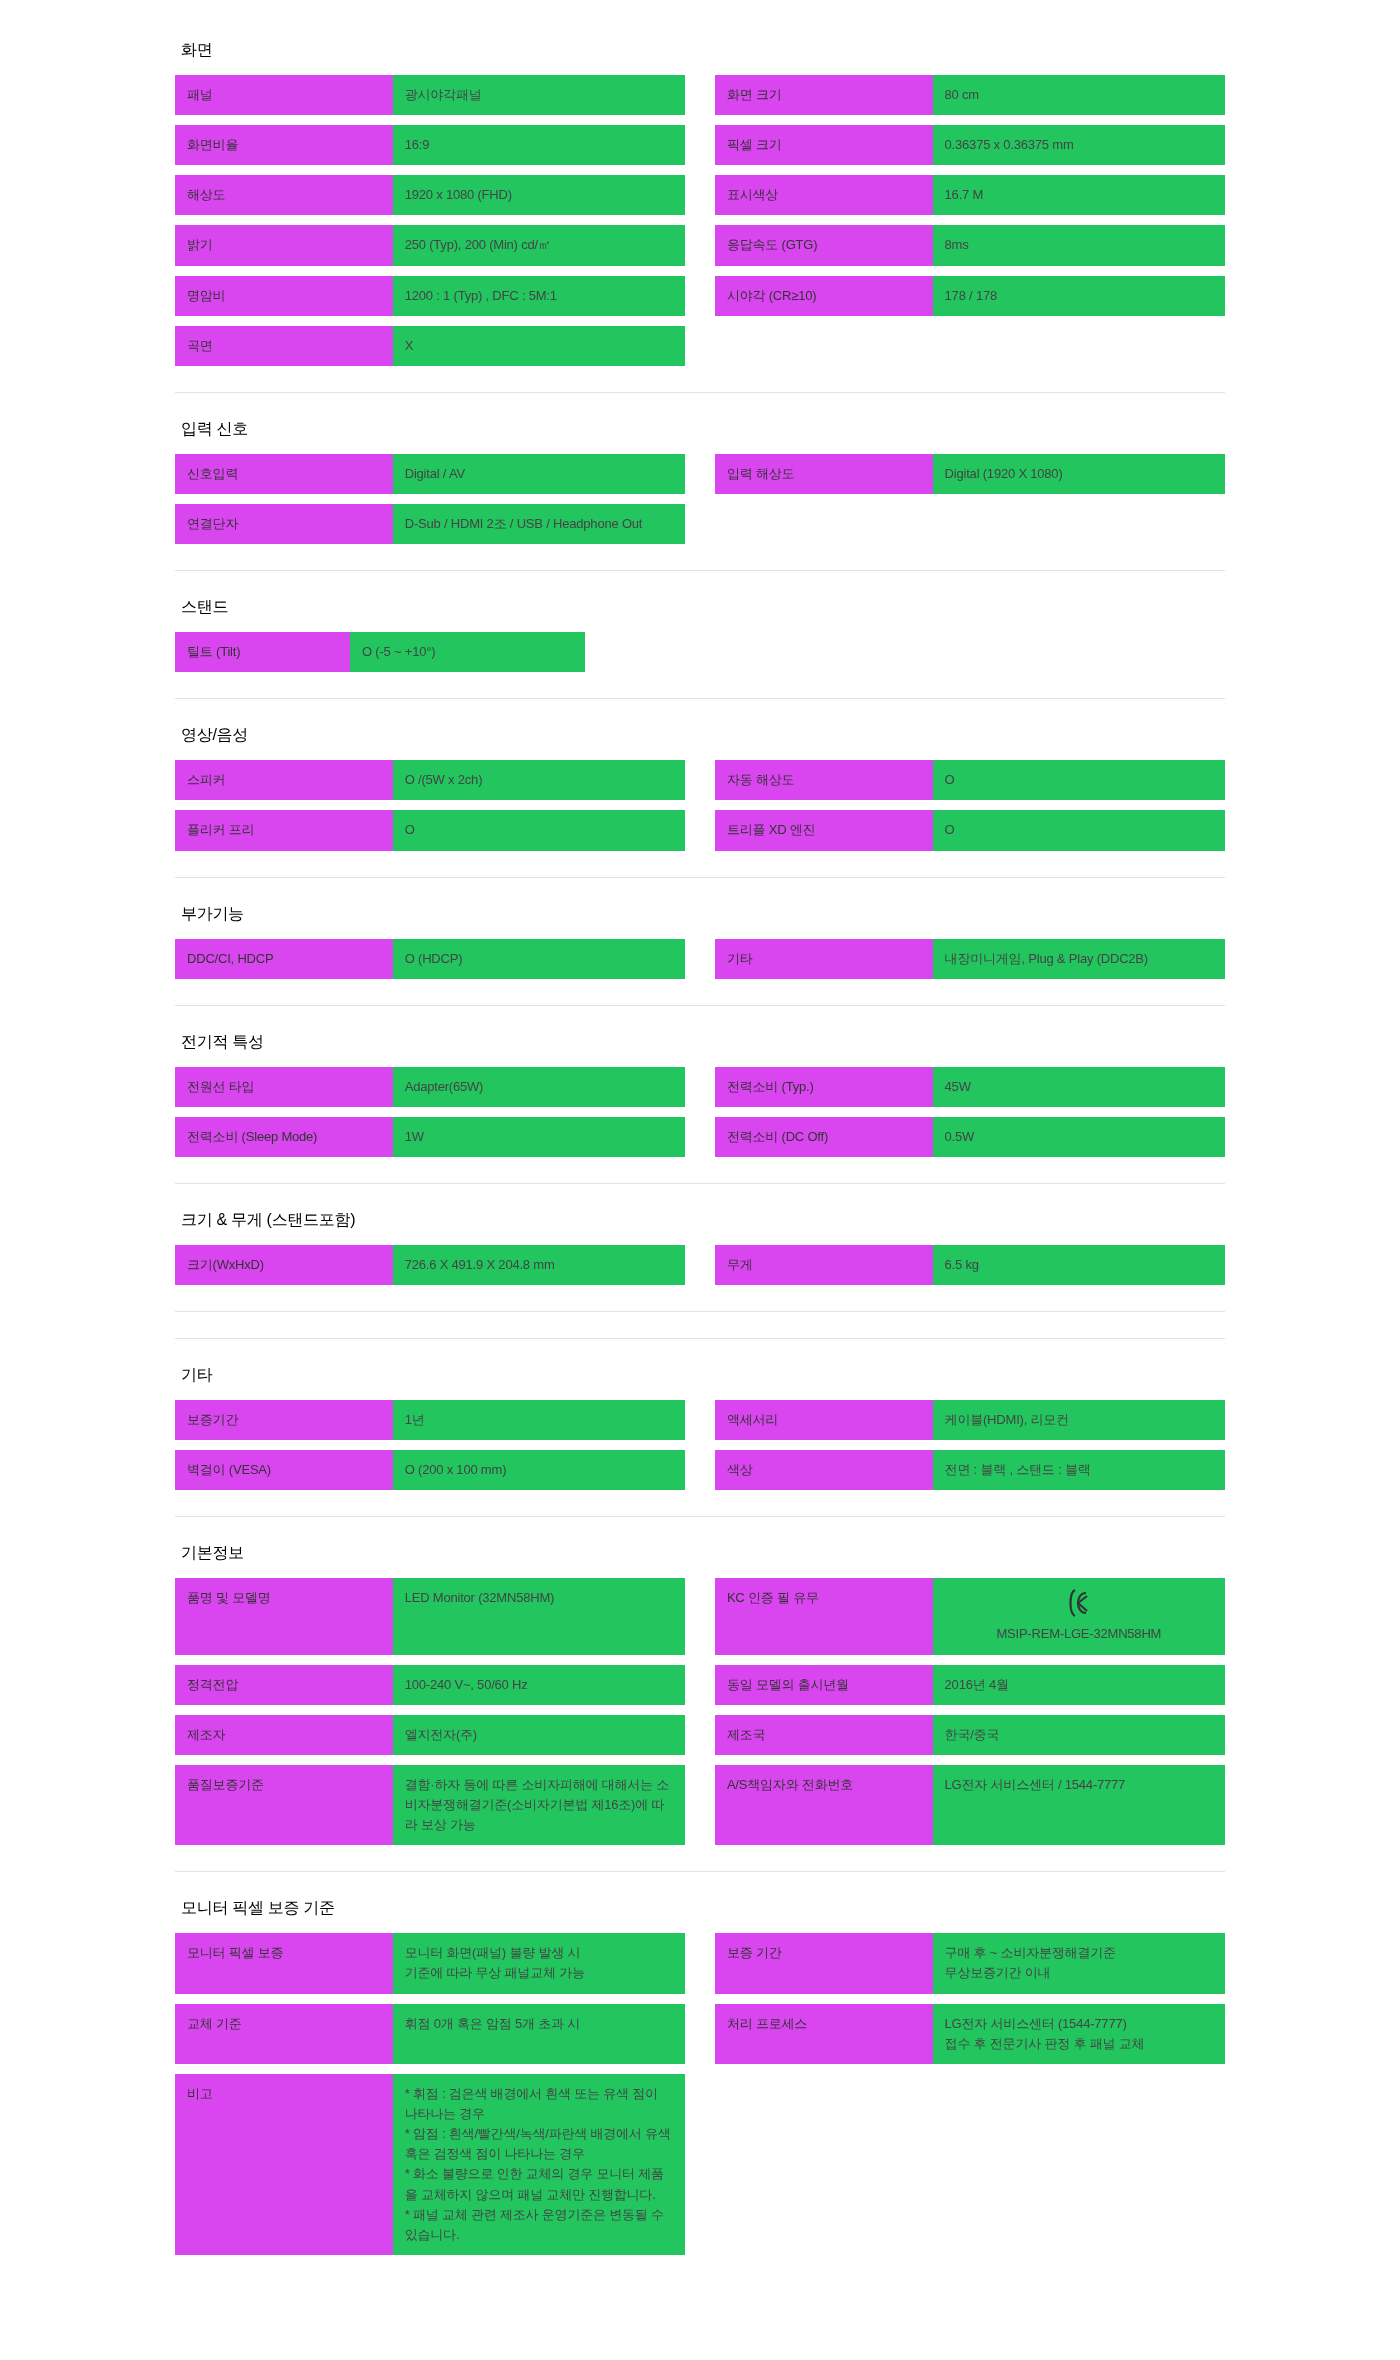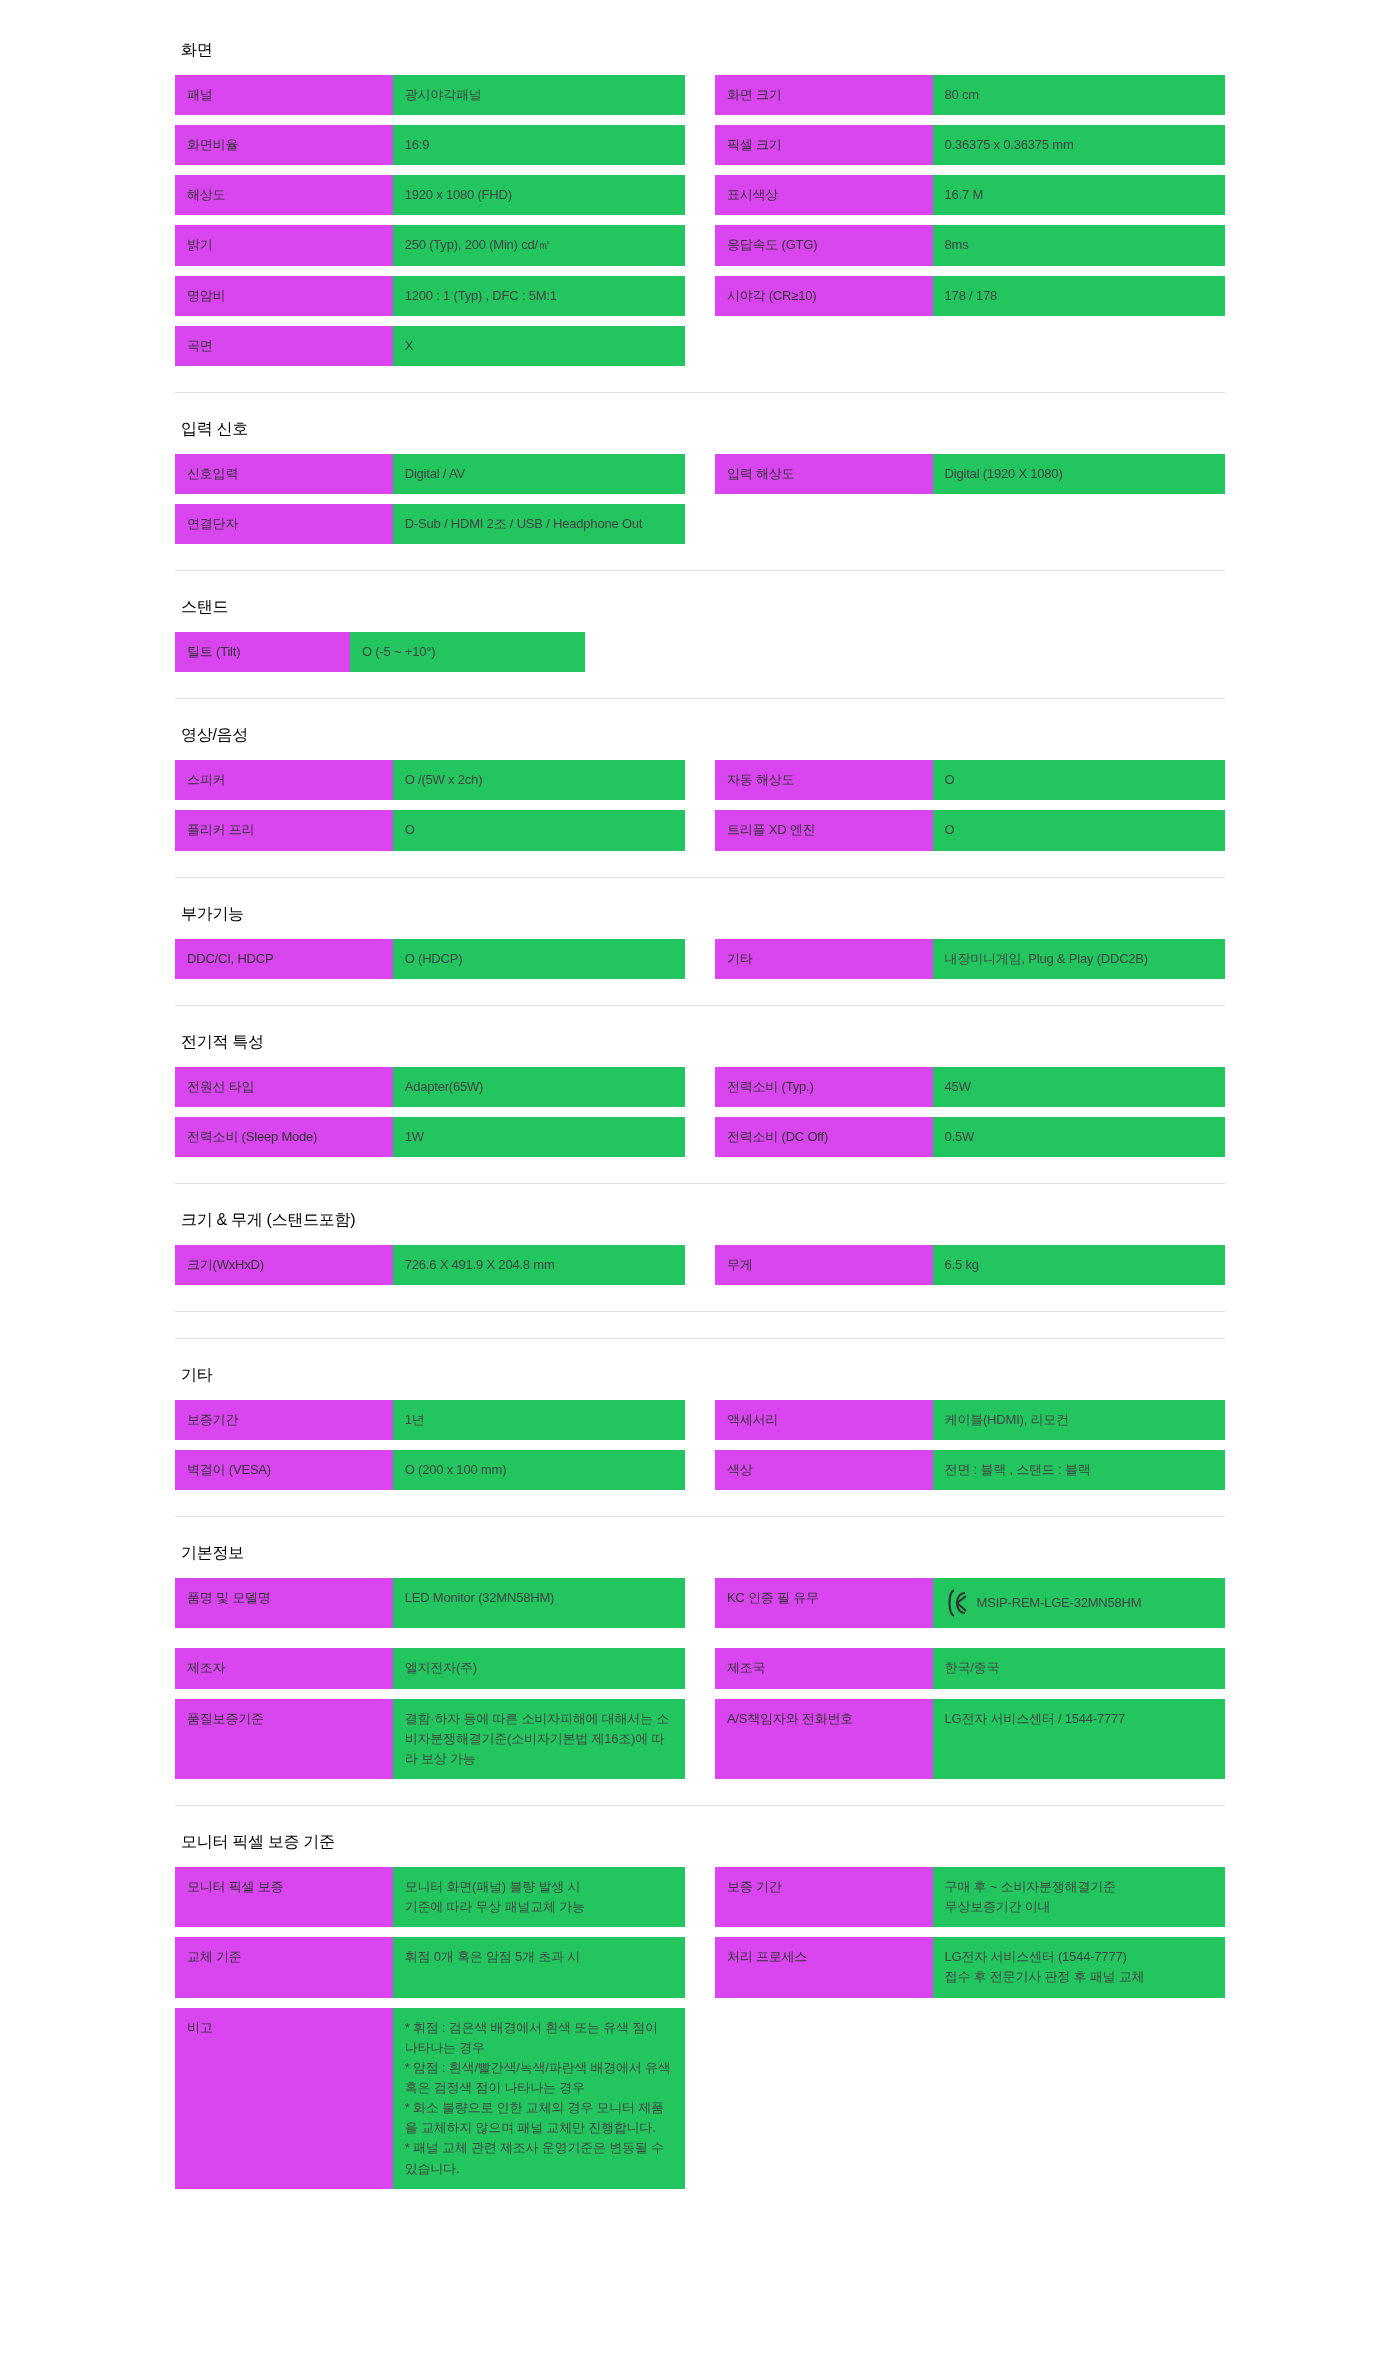--- a/index.html
+++ b/index.html
@@ -55,21 +55,21 @@
     padding-left: 14px;
   }
   td.gap { background: #ffffff; width: 12px; padding: 0; }
   td.empty { background: #ffffff; }
   .divider {
     border: 0;
     border-top: 1px solid #e2e2e2;
     margin: 26px 0 0 0;
   }
   .spacer-row td { padding: 5px 0 !important; background: #ffffff !important; }
-  .kc-wrap { display: flex; align-items: center; gap: 6px; }
+  .kc-wrap { display: flex; align-items: center; gap: 6px; flex-direction: column; }
   .kc-mark { width: 26px; height: 30px; flex: 0 0 26px; }
   .kc-text { font-size: 13px; color: #444444; }
   .multiline { white-space: pre-line; }
   .note-list { white-space: pre-line; line-height: 1.6; }
 </style>
 </head>
 <body>
 
 <div class="page">
   <div class="content">
@@ -315,20 +315,27 @@
                     <path d="M12 15 L21 23" fill="none" stroke="#333" stroke-width="2.2"></path>
                   </svg>
                 </span>
                 <span class="kc-text">MSIP-REM-LGE-32MN58HM</span>
               </span>
             </td>
           </tr>
           <tr class="spacer-row">
               <td colspan="5"></td>
             </tr>
+          <tr>
+            <td class="label">정격전압</td>
+            <td class="value">100-240 V~, 50/60 Hz</td>
+            <td class="gap"></td>
+            <td class="label">동일 모델의 출시년월</td>
+            <td class="value">2016년 4월</td>
+          </tr>
           <tr class="spacer-row">
               <td colspan="5"></td>
             </tr>
           <tr>
             <td class="label">제조자</td>
             <td class="value">엘지전자(주)</td>
             <td class="gap"></td>
             <td class="label">제조국</td>
             <td class="value">한국/중국</td>
           </tr>

